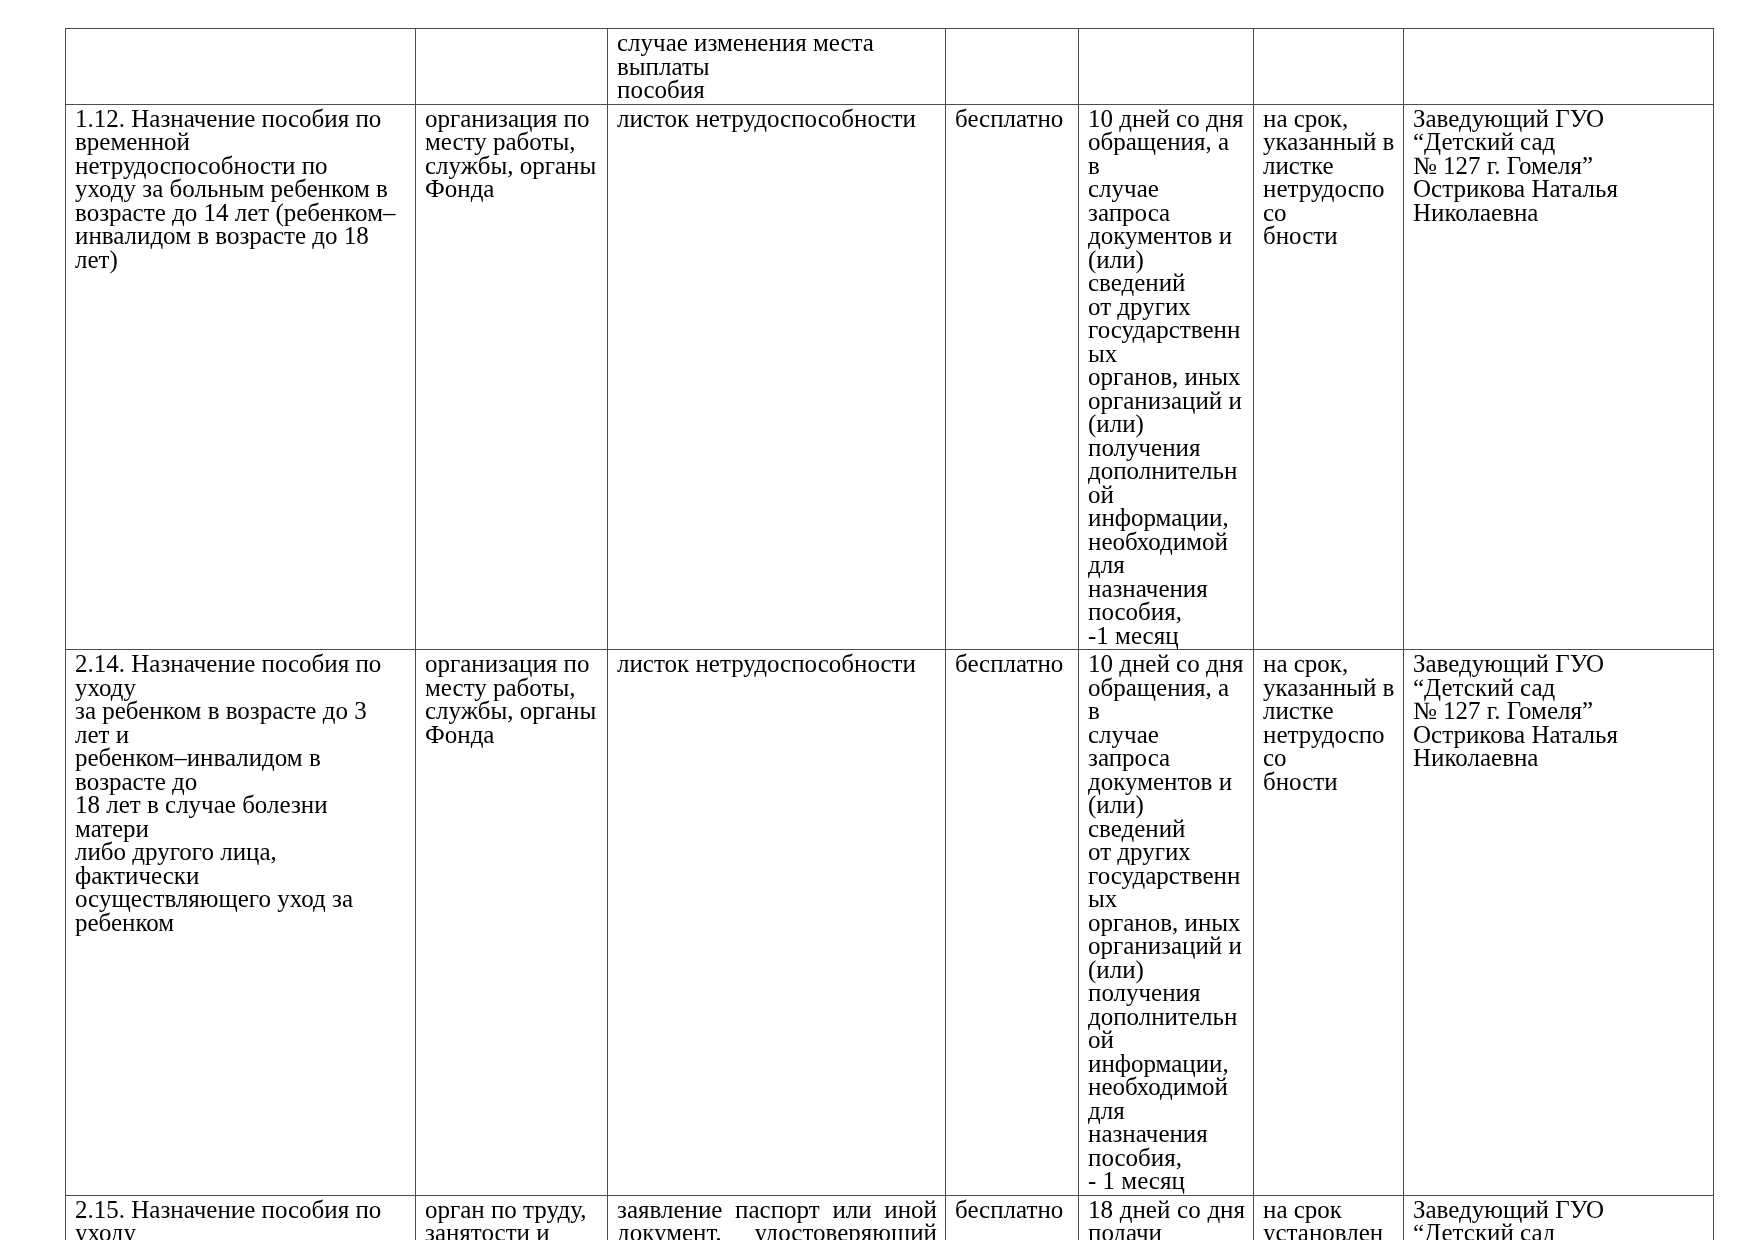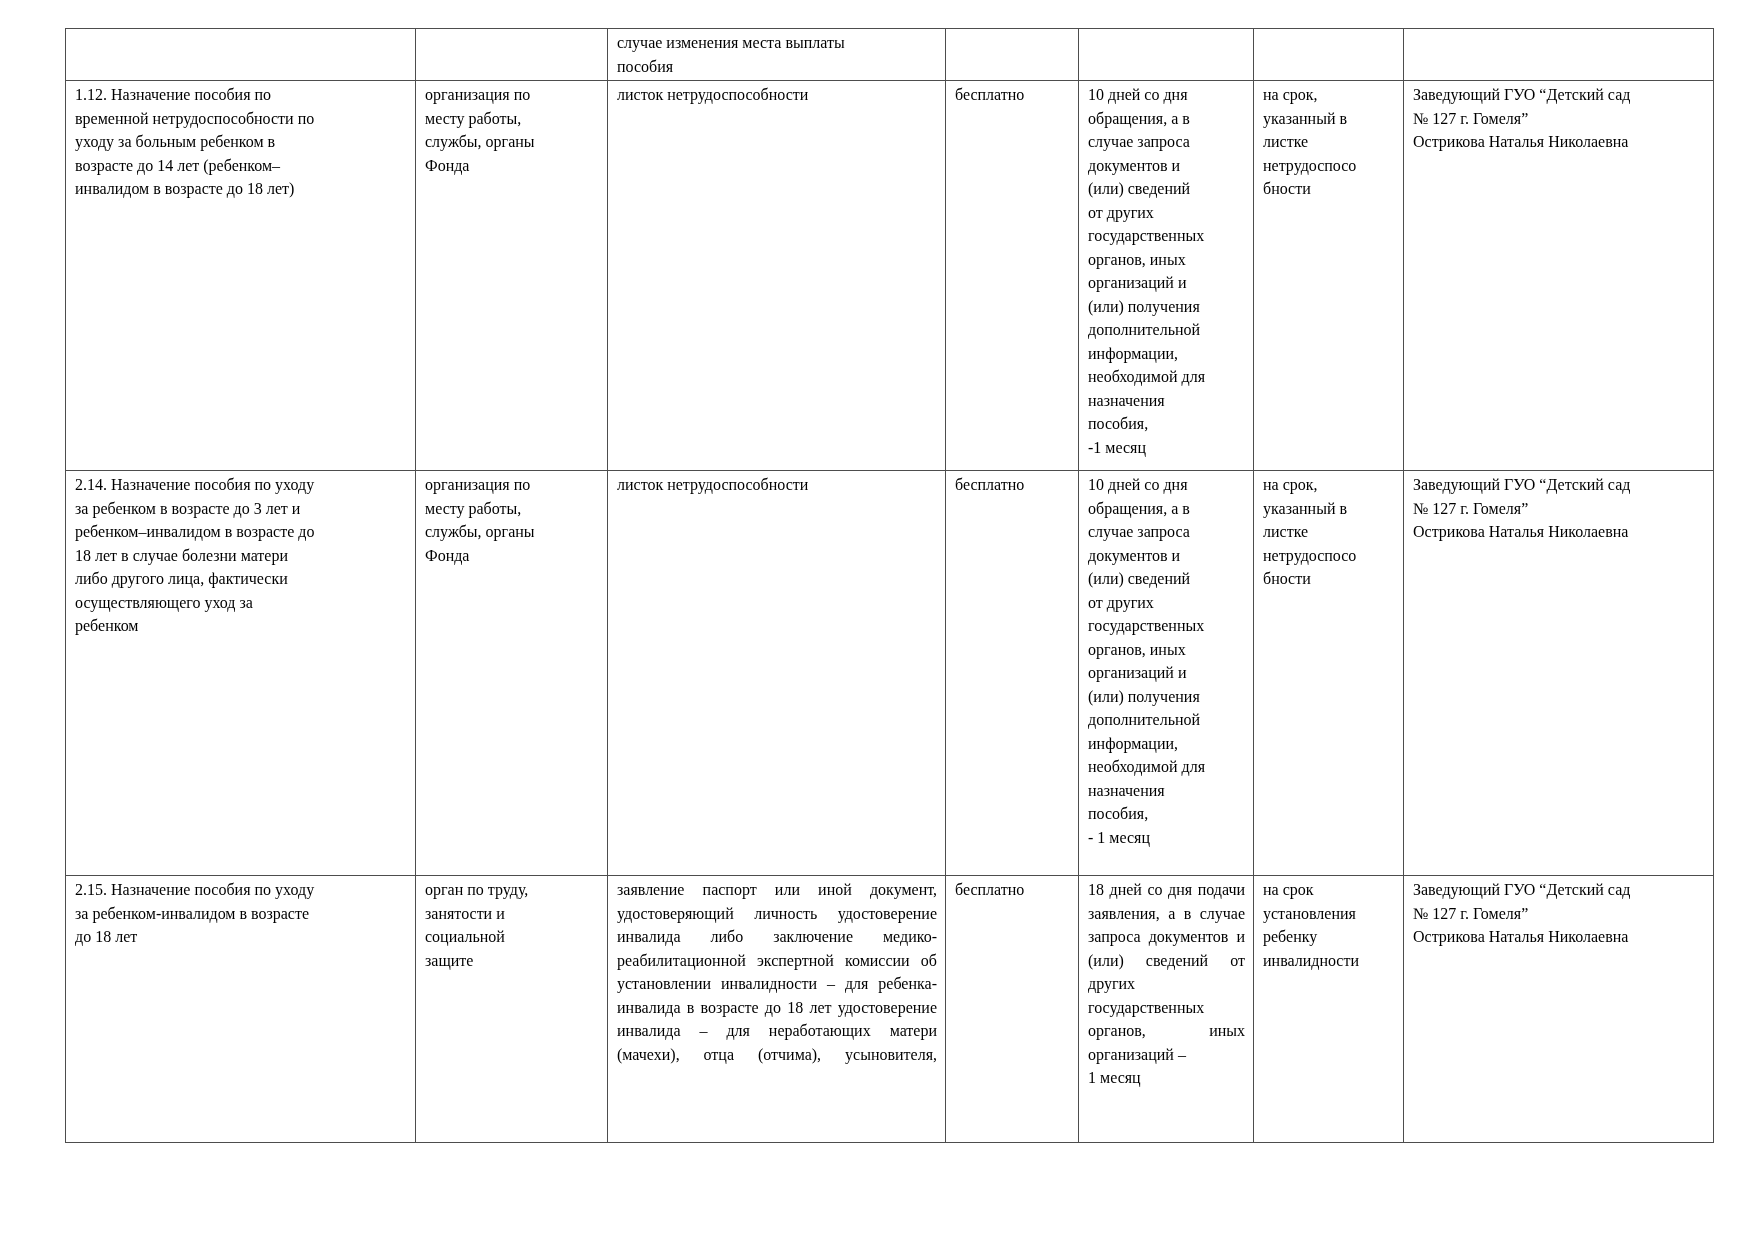--- a/index.html
+++ b/index.html
@@ -24,21 +24,21 @@
     left: 65px;
     top: 28px;
     width: 1648px;
     border-collapse: collapse;
     table-layout: fixed;
   }
   table.doc-table td {
     border: 1px solid #4d4d4d;
     vertical-align: top;
     padding: 2px 8px 2px 9px;
-    font-size: 16px;
+    font-size: 25px;
     line-height: 23.5px;
     white-space: pre-line;
     overflow: hidden;
     word-wrap: break-word;
   }
   tr.r-cont  { height: 47px; }
   tr.r-213   { height: 390px; }
   tr.r-214   { height: 405px; }
   tr.r-215   { height: 267px; margin-top: 40px; }
 

